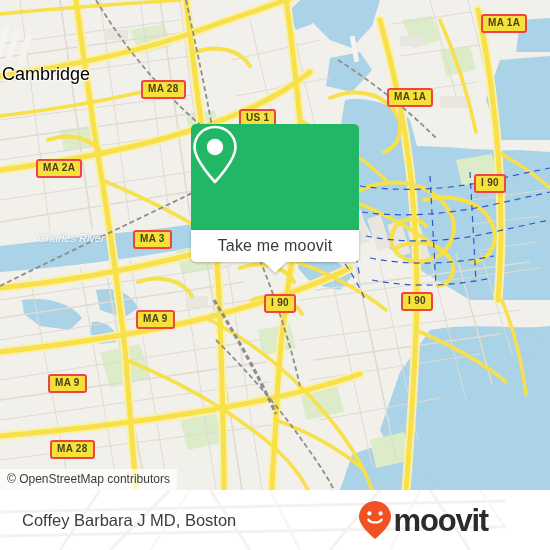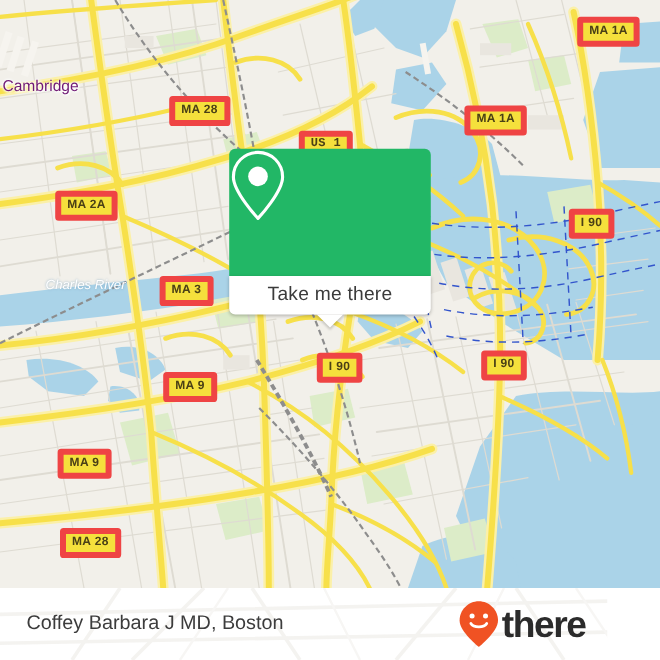--- a/index.html
+++ b/index.html
@@ -12,36 +12,36 @@
   #app{position:relative;width:550px;height:550px;overflow:hidden;background:#fff;}
 
   
   .map{position:absolute;left:0;top:0;width:550px;height:490px;overflow:hidden;background:#f2f0ea;}
   .map svg{position:absolute;left:0;top:0;}
 
   
   .shield{
     position:absolute;
     background:#f5e03c;
-    border:5px solid #ef4444;
+    border:2px solid #ef4444;
     border-radius:3px;
     color:#4a4016;
     font-family:"Liberation Sans", sans-serif;
     font-weight:bold;
     font-size:10px;
     line-height:12px;
     padding:1px 5px 2px 5px;
     white-space:nowrap;
     letter-spacing:0.3px;
     box-sizing:border-box;
   }
   .placelabel{
     position:absolute;
-    color:#701a75;
-    font-size:13px;
+    color:#000000;
+    font-size:18px;
     white-space:nowrap;
     text-shadow:0 0 3px #fff,0 0 3px #fff,0 0 2px #fff,1px 1px 2px #fff;
   }
   .waterlabel{
     position:absolute;
     color:#ffffff;
     font-size:11px;
     font-style:italic;
     white-space:nowrap;
     text-shadow:0 0 2px rgba(120,160,190,.9);
@@ -282,43 +282,44 @@
       </g>
     </svg>
 
     <div class="placelabel" style="left:2px;top:64px;">Cambridge</div>
 
     <div class="waterlabel" style="left:0px;top:232px;margin-left:38px;">Charles River</div>
 
     <div class="shield" style="left:481px;top:14px;">MA 1A</div>
     <div class="shield" style="left:141px;top:80px;">MA 28</div>
     <div class="shield" style="left:387px;top:88px;">MA 1A</div>
-    <div class="shield" style="left:249px;top:109px;font-family:Liberation Mono, monospace;">US 1</div>
-    <div class="shield" style="left:46px;top:159px;">MA 2A</div>
+    <div class="shield" style="left:239px;top:109px;">US 1</div>
+    <div class="shield" style="left:36px;top:159px;">MA 2A</div>
     <div class="shield" style="left:133px;top:185px;margin-top:45px;">MA 3</div>
     <div class="shield" style="left:474px;top:174px;">I 90</div>
     <div class="shield" style="left:264px;top:294px;">I 90</div>
     <div class="shield" style="left:401px;top:292px;">I 90</div>
     <div class="shield" style="left:136px;top:310px;">MA 9</div>
     <div class="shield" style="left:48px;top:374px;">MA 9</div>
     <div class="shield" style="left:50px;top:440px;">MA 28</div>
 
     <div class="callout">
       <div class="callout-top">
         <svg width="48" height="62" viewBox="0 0 48 62">
           <path d="M24,3 C12.5,3 3.5,12 3.5,23.4 C3.5,36 24,58 24,58 C24,58 44.5,36 44.5,23.4 C44.5,12 35.5,3 24,3 Z" fill="none" stroke="#ffffff" stroke-width="2.6" stroke-linejoin="round"></path>
           <circle cx="24" cy="23" r="8.2" fill="#ffffff"></circle>
         </svg>
       </div>
       <div class="callout-bottom">
-        <span>Take me there</span>
+        <span>Take me moovit</span>
       </div>
       <div class="callout-tail"></div>
     </div>
 
+    <div class="attrib">© OpenStreetMap contributors</div>
   </div>
 
   <div class="footer">
     <svg class="footer-bg" width="550" height="60" viewBox="0 0 550 60">
       <g stroke="#e9e7e2" fill="none" stroke-width="3">
         <path d="M60,60 L100,0 M110,60 L170,0 M210,0 L250,60 M330,60 L380,0 M430,0 L470,60 M510,60 L546,10"></path>
         <path d="M0,22 L550,10 M0,46 L550,36"></path>
       </g>
       <g stroke="#efedea" fill="none" stroke-width="2">
         <path d="M150,60 L190,0 M270,0 L300,60 M390,60 L420,0 M480,0 L520,60"></path>
@@ -327,17 +328,17 @@
 
     <div class="footer-title">Coffey Barbara J MD, Boston</div>
 
     <div class="footer-logo">
       <svg width="34" height="40" viewBox="0 0 34 40">
         <path d="M17,1 C8.2,1 1,8.2 1,17 C1,26.5 17,39 17,39 C17,39 33,26.5 33,17 C33,8.2 25.8,1 17,1 Z" fill="#f05223"></path>
         <circle cx="11.4" cy="13.4" r="2.1" fill="#ffffff"></circle>
         <circle cx="22.6" cy="13.4" r="2.1" fill="#ffffff"></circle>
         <path d="M10.4,19.6 C12.6,23.4 21.4,23.4 23.6,19.6" fill="none" stroke="#ffffff" stroke-width="2.3" stroke-linecap="round"></path>
       </svg>
-      <span class="wordmark">there</span>
+      <span class="wordmark">moovit</span>
     </div>
   </div>
 
 </div>
 
 </body></html>

